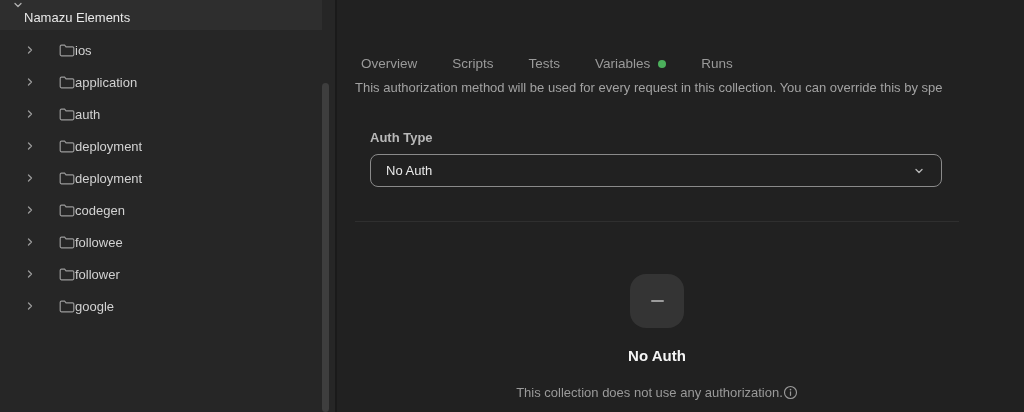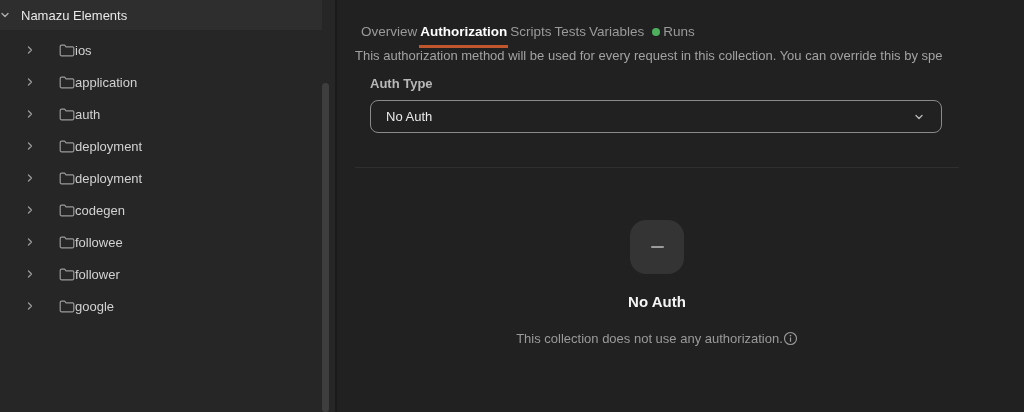--- a/index.html
+++ b/index.html
@@ -9,47 +9,47 @@
     width:1024px; height:412px; display:flex; overflow:hidden;
     background:#212121; color:#d2d2d2; font-size:13px;
   }
   
   .sidebar {
     width:337px; min-width:337px; background:#262626; position:relative;
     border-right:2px solid #1a1a1a; overflow:hidden;
   }
   .collection-row {
     height:30px; width:322px; background:#2e2e2e; display:flex;
-    align-items:center; cursor:pointer;
+    align-items:flex-start; padding-left:13px; cursor:pointer;flex-direction:column;
   }
   .collection-name { margin-left:11px; color:#e8e8e8; font-size:13px; }
   .folder-list { margin-top:4px; }
   .folder-row { height:32px; display:flex; align-items:center; padding-left:25px; cursor:pointer; }
   .chev { display:inline-flex; align-items:center; }
   .folder-ic { margin-left:24px; display:inline-flex; }
   .folder-name { margin-left:0; color:#d2d2d2; font-size:13px; }
   .scrollbar-thumb {
     position:absolute; right:6px; top:83px; bottom:0; width:7px;
     background:#3e3e3e; border-radius:4px; cursor:pointer;
   }
   
   .main { flex:1; padding-left:18px; overflow:hidden; position:relative; }
-  .tabs { display:flex; gap:1px; padding-left:5px; }
+  .tabs { display:flex; gap:33px; padding-left:5px;margin-top:32px; }
   .tab {
     padding:24px 1px 6px; border-bottom:3px solid transparent;
     font-size:13.5px; color:#9a9a9a; cursor:pointer;
     display:flex; align-items:center; white-space:nowrap;
   }
   .tab.active { color:#ffffff; font-weight:600; border-bottom-color:var(--accent,#c0562e); }
   .dot { width:8px; height:8px; border-radius:50%; background:var(--dot,#4cb05c); margin-left:8px; }
   .desc {
     color:#a2a2a2; font-size:13px;
     white-space:nowrap; overflow:hidden;
   }
-  .auth-section { margin-left:15px; margin-top:13px; }
+  .auth-section { margin-left:15px; margin-top:35px; }
   .auth-label { font-size:13px; font-weight:700; color:#b8b8b8; }
   .dropdown {
     margin-top:9px; width:572px; height:33px; border:1px solid #8a8a8a;
     border-radius:8px; display:flex; align-items:center;
     justify-content:space-between; padding:0 15px; cursor:pointer;
   }
   .dropdown-value { color:#e9e9e9; font-size:13px; }
   .divider { margin-top:34px; width:604px; border:0; border-top:1px solid #2f2f2f; }
   .empty { width:604px; text-align:center; }
   .squircle {
@@ -210,24 +210,20 @@
     <div class="scrollbar-thumb"></div>
   </aside>
 
   <main class="main">
     <nav class="tabs" id="tabs">
   <div class="tab">
     <span class="tab-label">Overview</span>
 
   </div>
 
-  <div class="tab active">
-    <span class="tab-label">Authorization</span>
-
-  </div>
 
   <div class="tab">
     <span class="tab-label">Scripts</span>
 
   </div>
 
   <div class="tab">
     <span class="tab-label">Tests</span>
 
   </div>

